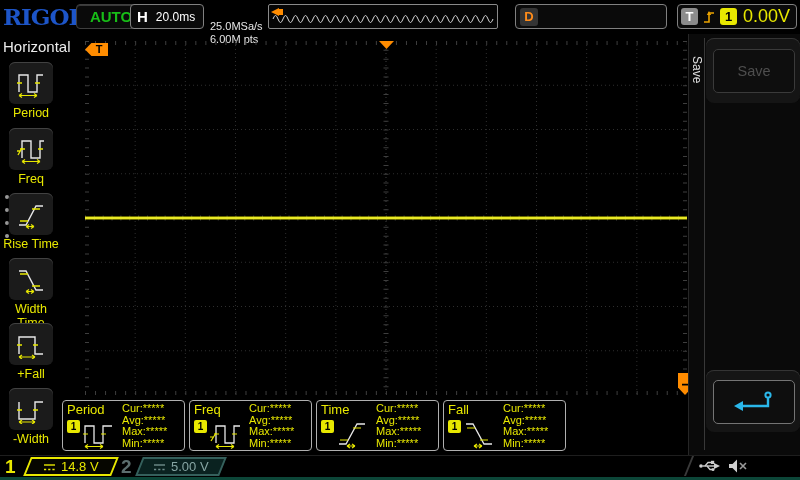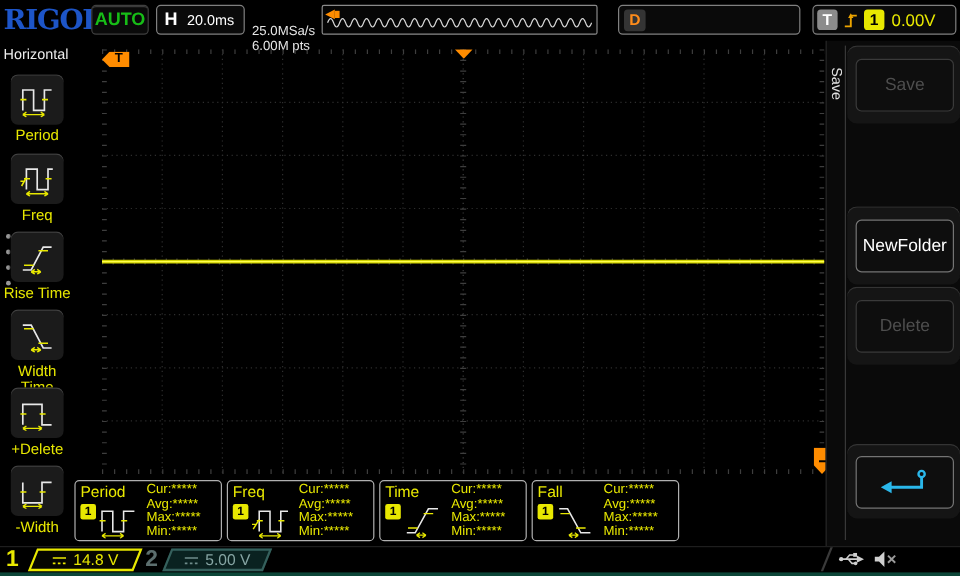--- a/index.html
+++ b/index.html
@@ -3,43 +3,43 @@
 <meta charset="utf-8">
 <style>
   html,body{margin:0;padding:0;background:#000;}
   #screen{position:relative;width:800px;height:480px;background:#000;overflow:hidden;
           font-family:"Liberation Sans",sans-serif;color:#fff;}
   
   .logo{position:absolute;left:3px;top:3px;font-family:"DejaVu Serif",serif;
         font-weight:bold;font-size:23px;color:#1d55c8;letter-spacing:-1px;}
   .tb-box{position:absolute;top:4px;height:25px;border:1px solid #6e6e6e;border-radius:4px;
           background:#0a0a0a;display:flex;align-items:center;box-sizing:border-box;}
-  .auto{left:76px;width:48px;justify-content:center;color:#17bd17;font-weight:bold;
+  .auto{left:76px;width:70px;justify-content:center;color:#17bd17;font-weight:bold;
         font-size:15px;border-color:#3f3f3f;box-shadow:inset 0 1px 0 #3a3a3a;text-align:right;}
   .hbox{left:130px;width:74px;padding:0 6px;gap:8px;border-color:#808080;}
   .hbox .hl{font-weight:bold;font-size:15px;}
   .hbox .hv{font-size:12px;}
   .rate{position:absolute;left:210px;top:20px;font-size:11px;line-height:13px;color:#e6e6e6;}
   .preview{left:268px;width:230px;border-color:#8a8a8a;border-radius:2px;background:#050505;}
   .pv-arrow{position:absolute;left:2px;top:3px;width:0;height:0;
             border-top:4px solid transparent;border-bottom:4px solid transparent;
             border-right:8px solid #ff8c00;}
   .pv-arrow:after{content:"";position:absolute;left:8px;top:-3px;width:4px;height:6px;background:#ff8c00;}
   .dbox{left:515px;width:152px;padding:0 4px;gap:7px;border-color:#808080;}
   .badge{width:18px;height:18px;border-radius:3px;display:flex;align-items:center;
          justify-content:center;font-weight:bold;font-size:13px;flex:0 0 auto;}
   .d-badge{background:#343434;color:#ff8c1a;}
   .d-val{font-size:15px;color:#fff;}
   .tbox{left:677px;width:120px;padding:0 3px;gap:4px;border-color:#808080;}
   .t-badge{background:#8c8c8c;color:#fff;width:17px;height:17px;}
   .ch-badge{background:#e8e800;color:#000;width:17px;height:17px;}
-  .t-val{color:#e8e800;font-size:14px;margin-left:2px;}
+  .t-val{color:#e8e800;font-size:18px;margin-left:2px;}
   
   .sideL{position:absolute;left:0;top:34px;width:62px;height:421px;}
-  .sideL-title{position:absolute;left:3px;top:4px;font-size:12px;color:#ececec;}
+  .sideL-title{position:absolute;left:3px;top:4px;font-size:15px;color:#ececec;}
   .lbtn{position:absolute;left:9px;width:44px;height:42px;background:#1b1b1b;border-radius:6px;
         box-shadow:inset 0 1px 0 #424242,0 1px 2px #000;display:flex;align-items:center;justify-content:center;}
   .llabel{position:absolute;left:0;width:62px;text-align:center;color:#e8e800;font-size:12.5px;}
   .dot{position:absolute;left:5px;width:4px;height:4px;border-radius:50%;background:#9a9a9a;}
   
   .grid{position:absolute;left:85px;top:41px;width:602px;height:354px;}
   .mk-tl{position:absolute;left:0;top:2px;width:23px;height:13px;background:#ff8c00;
          clip-path:polygon(0 50%,28% 0,100% 0,100% 100%,28% 100%);
          color:#000;font-weight:bold;font-size:11px;line-height:13px;text-align:center;
          padding-left:5px;box-sizing:border-box;}
@@ -165,21 +165,21 @@
     </div>
     <div class="llabel" style="top:268px">Width Time</div>
 
     <div class="lbtn" style="top:289px">
       <svg width="30" height="30">
         <path d="M3,25 L3,8 H19 V25 H27" stroke="#e8e8e8" stroke-width="1.4" fill="none"></path>
         <path d="M1,16 H6 M17,16 H22" stroke="#e8e800" stroke-width="1.3" fill="none"></path>
         <path d="M3,28 H19 M3,28 l3,-2 M3,28 l3,2 M19,28 l-3,-2 M19,28 l-3,2" stroke="#e8e800" stroke-width="1.2" fill="none"></path>
       </svg>
     </div>
-    <div class="llabel" style="top:333px">+Delete</div>
+    <div class="llabel" style="top:333px">+Fall</div>
 
     <div class="lbtn" style="top:354px">
       <svg width="30" height="30">
         <path d="M3,8 L3,25 H19 V8 H27" stroke="#e8e8e8" stroke-width="1.4" fill="none"></path>
         <path d="M1,16 H6 M17,16 H22" stroke="#e8e800" stroke-width="1.3" fill="none"></path>
         <path d="M3,28 H19 M3,28 l3,-2 M3,28 l3,2 M19,28 l-3,-2 M19,28 l-3,2" stroke="#e8e800" stroke-width="1.2" fill="none"></path>
       </svg>
     </div>
     <div class="llabel" style="top:398px">-Width</div>
   </div>
@@ -224,26 +224,20 @@
       </div>
   </div>
 
   <div class="sideR">
     <div class="menu-edge"></div>
     <div class="save-tab">Save</div>
 
     <div class="slot" style="top:4px">
       <div class="sbtn disabled">Save</div>
     </div>
-    <div class="slot" style="top:138px">
-      <div class="sbtn">NewFolder</div>
-    </div>
-    <div class="slot" style="top:205px">
-      <div class="sbtn disabled">Delete</div>
-    </div>
     <div class="slot" style="top:336px;height:62px">
       <div class="sbtn" style="top:10px">
         <svg width="48" height="28">
           <circle cx="38" cy="7" r="2.6" stroke="#2ab7ea" stroke-width="2" fill="none"></circle>
           <path d="M38,9.5 V18 H12" stroke="#2ab7ea" stroke-width="2.4" fill="none"></path>
           <path d="M13,13 L13,23 L4,18 Z" fill="#2ab7ea"></path>
         </svg>
       </div>
     </div>
   </div>

